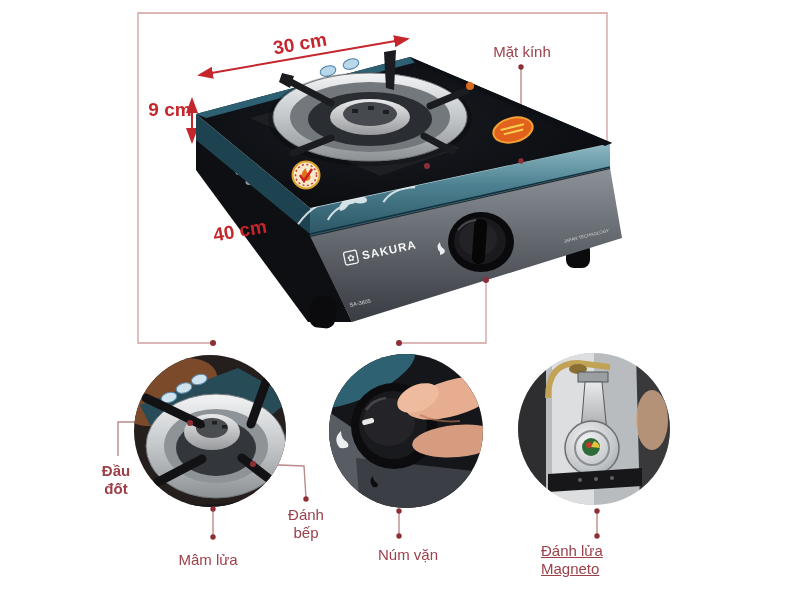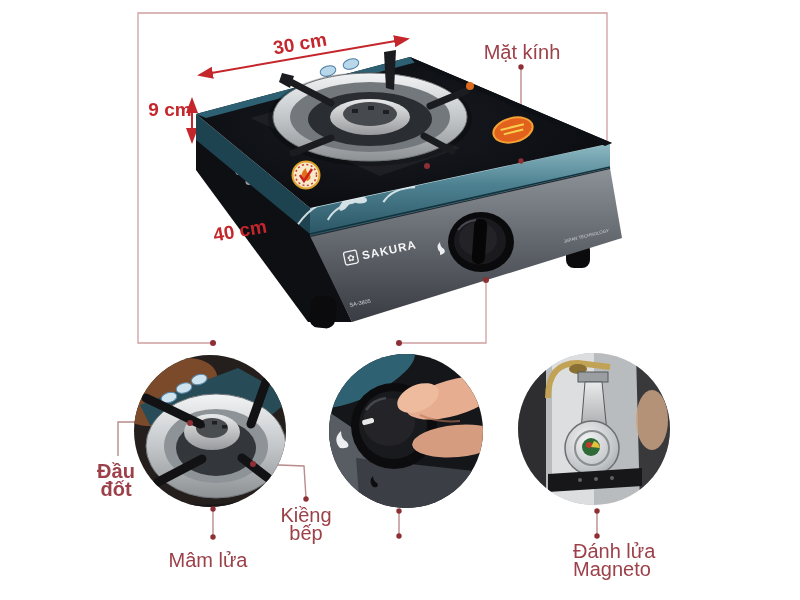--- a/index.html
+++ b/index.html
@@ -1,19 +1,19 @@
 <!DOCTYPE html>
 <html><head>
 <meta charset="utf-8">
 <style>
   html,body{margin:0;padding:0;}
   body{width:800px;height:600px;background:#ffffff;font-family:"Liberation Sans",sans-serif;overflow:hidden;}
   .stage{position:relative;width:800px;height:600px;background:#fff;}
   .stage svg{position:absolute;left:0;top:0;}
-  .lbl{position:absolute;color:#9c4049;font-size:20px;line-height:18px;text-align:center;white-space:nowrap;}
+  .lbl{position:absolute;color:#9c4049;font-size:15px;line-height:18px;text-align:center;white-space:nowrap;}
   .lbl .line{display:block;}
   .dim{color:#c5262c;font-weight:bold;font-size:19px;line-height:20px;}
   .left{text-align:left;}
 </style>
 </head>
 <body>
 
 <div class="stage">
 
 <svg width="800" height="600" viewBox="0 0 800 600">
@@ -258,27 +258,28 @@
 <div class="lbl dim" style="left:198px;top:221px;width:84px;transform:rotate(-10deg);">40 cm</div>
 
 <div class="lbl" style="left:472px;top:43px;width:100px;">Mặt kính</div>
 
 <div class="lbl" style="left:91px;top:462px;width:50px;font-weight:bold;">
   <span class="line">Đầu</span>
   <span class="line">đốt</span>
 </div>
 
 <div class="lbl" style="left:278px;top:506px;width:56px;">
-  <span class="line">Kiềng</span>
+  <span class="line">Đánh</span>
   <span class="line">bếp</span>
 </div>
 
 <div class="lbl" style="left:158px;top:551px;width:100px;">Mâm lửa</div>
 
 <div class="lbl" style="left:346px;top:546px;width:124px;">
-</div>
-
-<div class="lbl left" style="left:573px;top:542px;width:96px;">
+  <span class="line">Núm vặn</span>
+</div>
+
+<div class="lbl left" style="left:541px;top:542px;width:96px;text-decoration:underline;">
   <span class="line">Đánh lửa</span>
   <span class="line">Magneto</span>
 </div>
 
 </div>
 
 </body></html>

